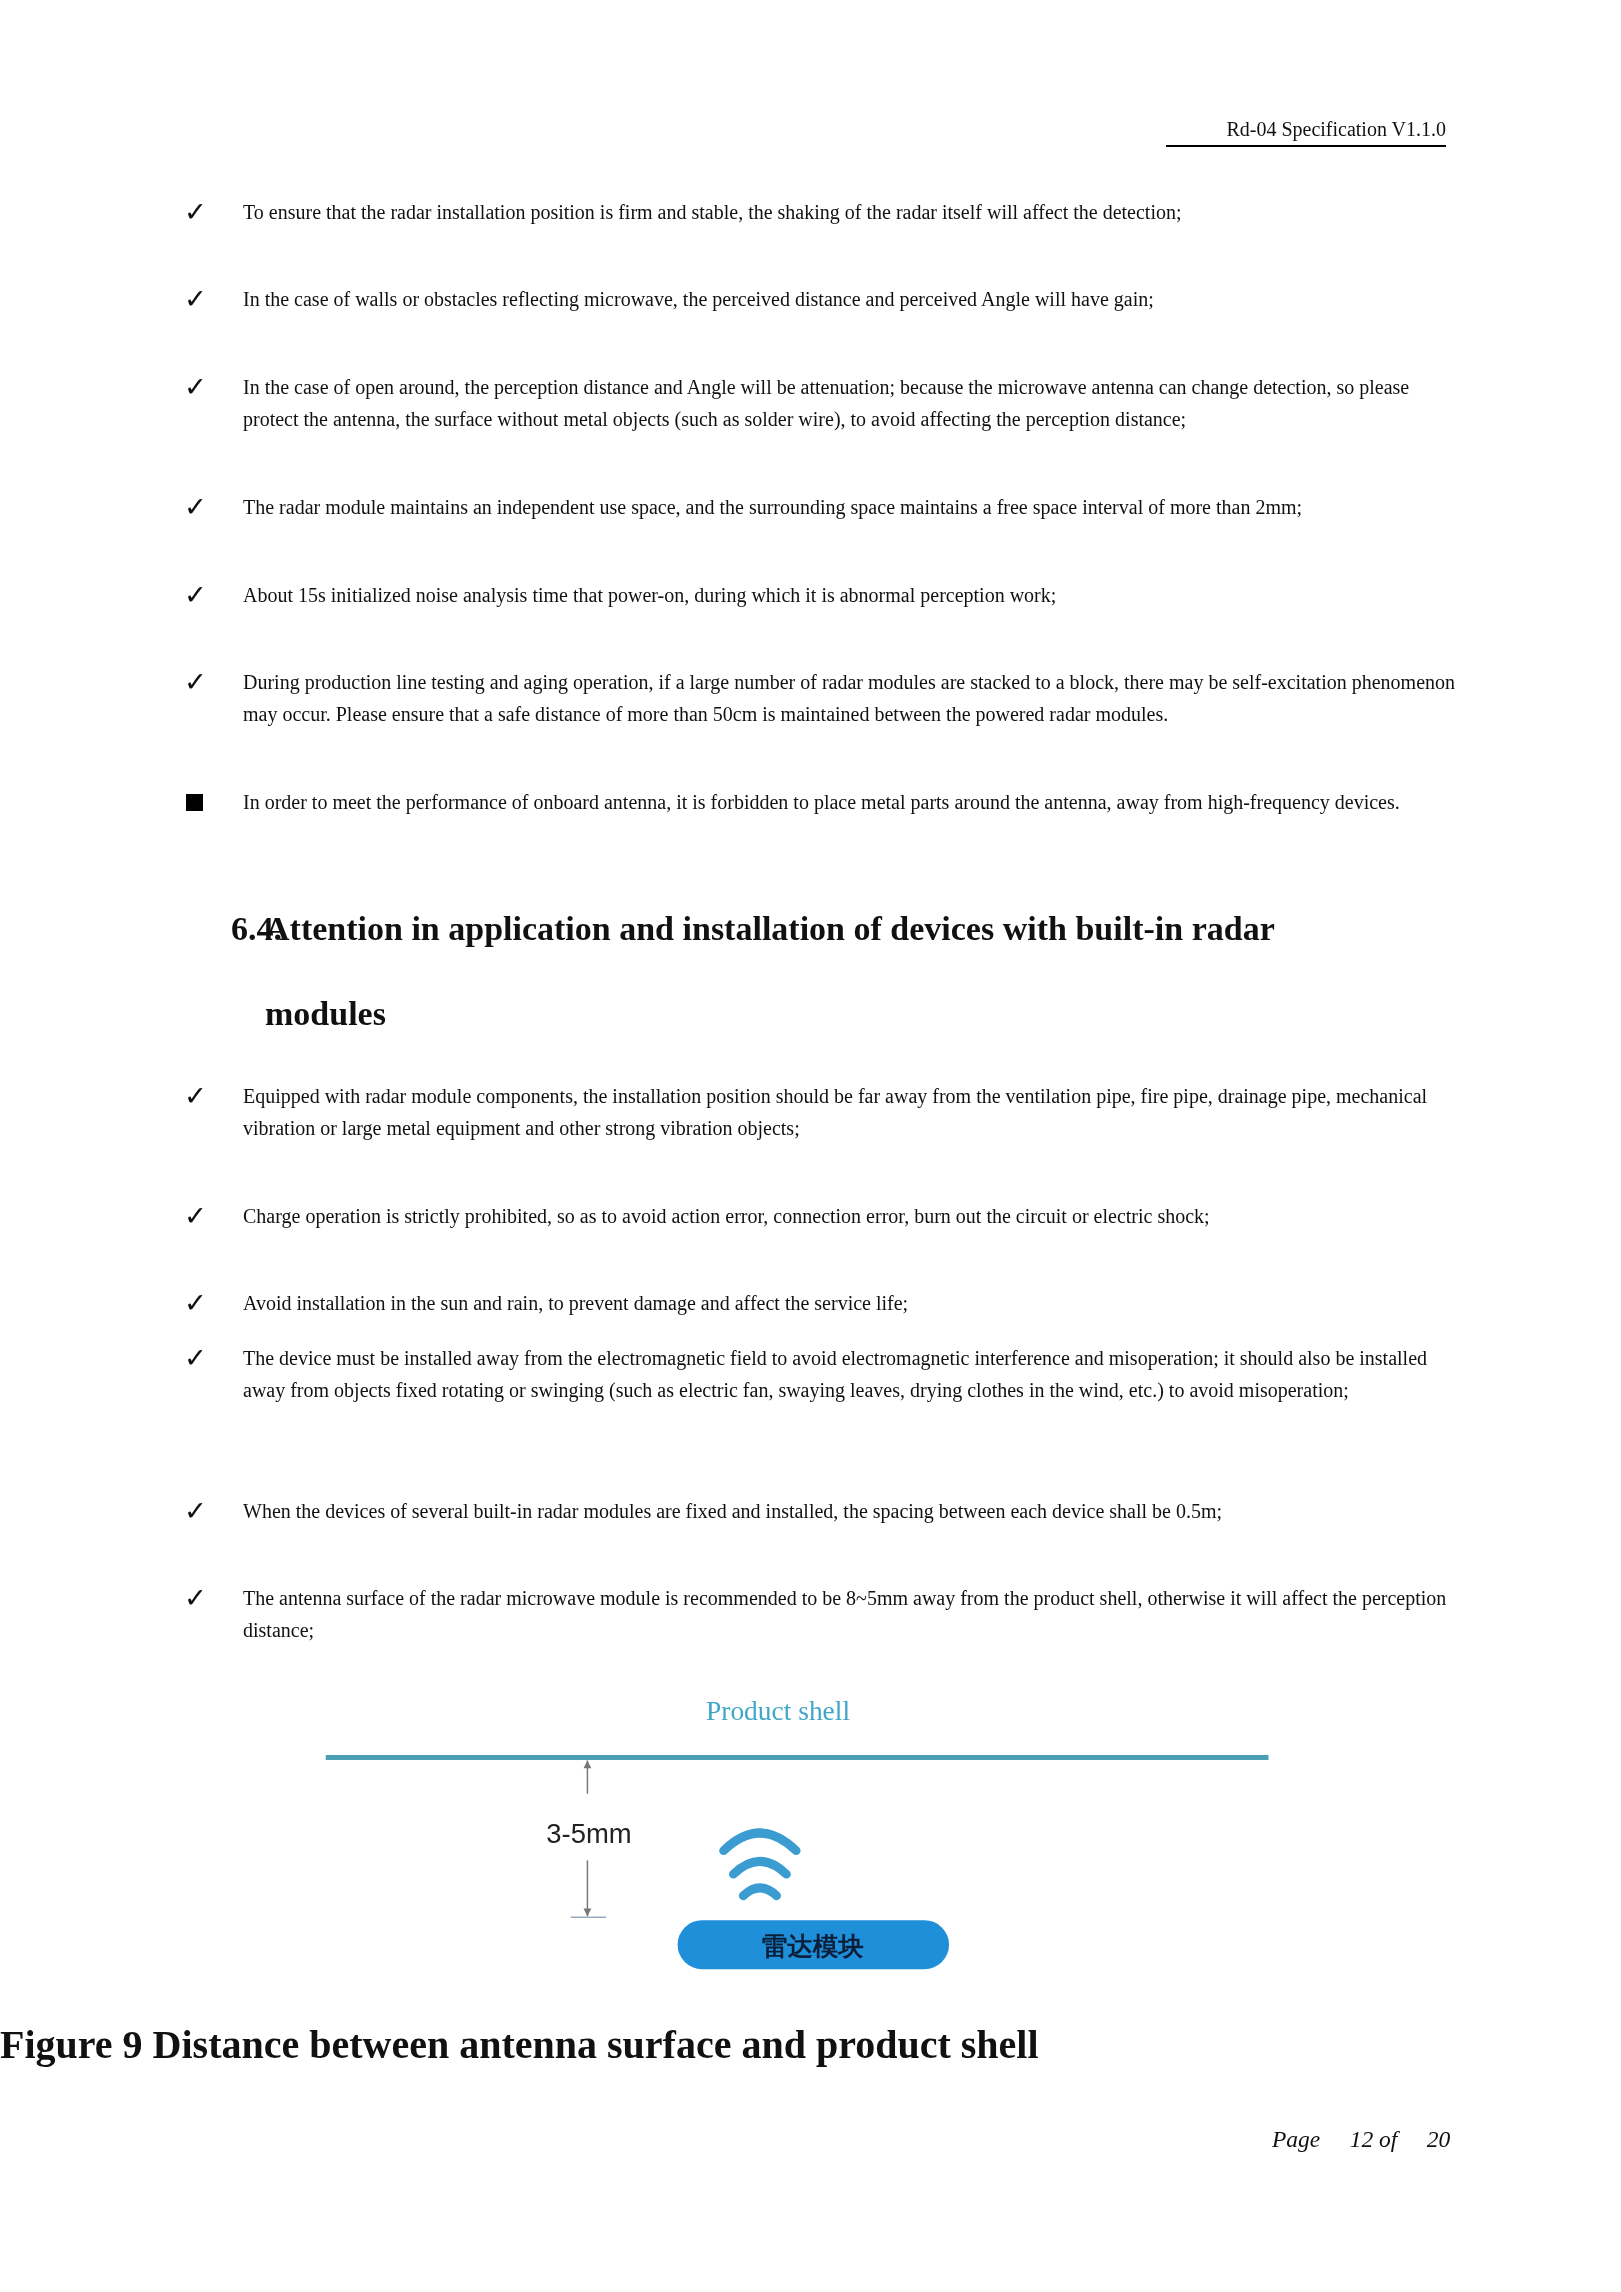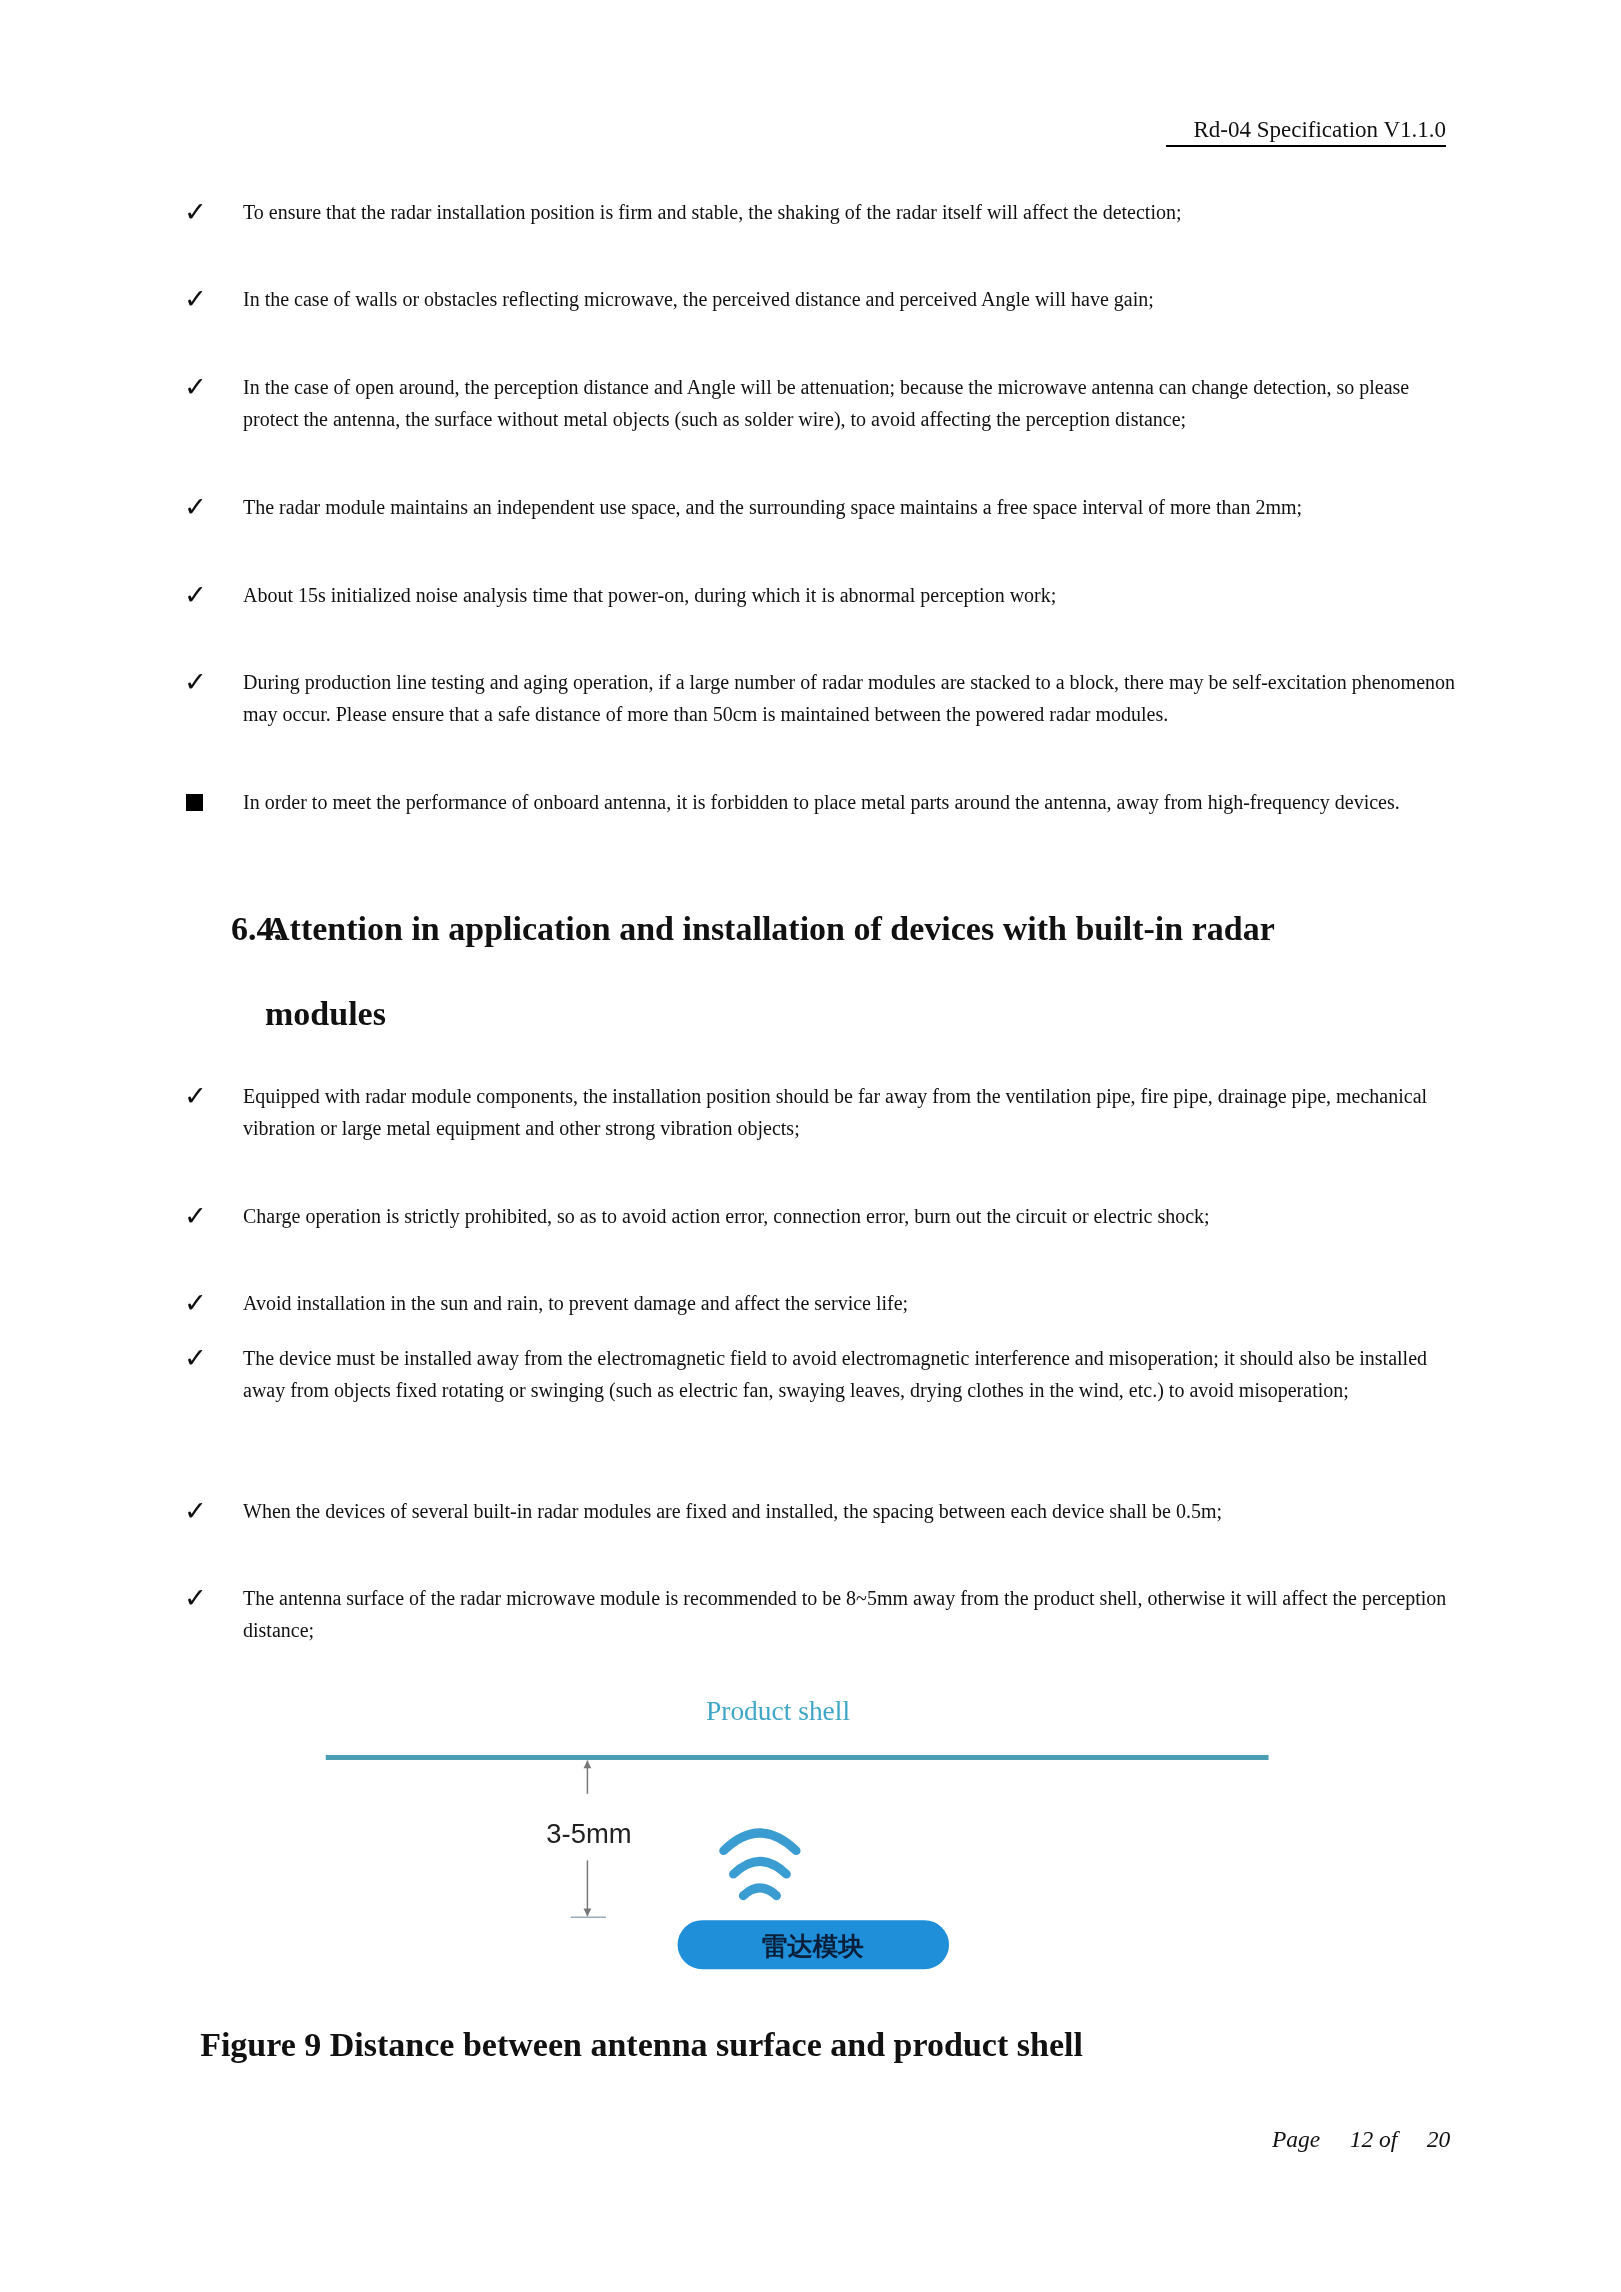--- a/index.html
+++ b/index.html
@@ -1,31 +1,31 @@
 <!DOCTYPE html>
 <html><head>
 <meta charset="utf-8">
 <style>
   html, body { margin:0; padding:0; background:#ffffff; }
   body { width:1621px; height:2293px; position:relative; overflow:hidden;
          font-family:"Liberation Serif", "DejaVu Serif", serif; color:#111; }
   .header { position:absolute; left:1166px; top:116px; width:280px; text-align:right;
-            font-size:23px; line-height:27.4px; border-bottom:2.9px solid #000; padding-bottom:2px; white-space:nowrap; }
+            font-size:20px; line-height:27.4px; border-bottom:2.9px solid #000; padding-bottom:2px; white-space:nowrap; }
   .list { position:absolute; left:180px; width:1274px; margin:0; padding:0; list-style:none; }
   .item { position:absolute; left:0; width:1274px; }
   .marker { position:absolute; left:3.9px; top:0; width:29px; font-size:29px; line-height:32px; font-family:"DejaVu Sans", sans-serif; }
   .marker.check { font-size:27.4px; }
   .marker.square { top:7.8px; left:5.9px; width:17.6px; height:17.6px; background:#000; }
   .text { position:absolute; left:63px; width:1215px; font-size:20px; line-height:32px; }
   .heading { position:absolute; left:183px; top:909px; width:1274px; font-weight:bold; font-size:34px; line-height:39px; }
   .heading .num { position:absolute; left:0; top:0;margin-left:48px; }
   .heading .t1 { position:absolute; left:82px; top:0; white-space:nowrap;text-align:right; }
   .heading .t2 { position:absolute; left:82px; top:85px; white-space:nowrap;font-family:Liberation Serif, serif; }
   .figure { position:absolute; left:314px; top:1686px; width:980px; height:294px; }
-  .caption { position:absolute; left:0; width:1283px; top:2027px; text-align:center; font-weight:bold; font-size:34px; line-height:35px; }
+  .caption { position:absolute; left:0; width:1283px; top:2027px; text-align:left; font-weight:bold; font-size:40px; line-height:35px; }
   .footer { position:absolute; left:1272px; top:2125px; font-size:23.5px; line-height:29px; white-space:nowrap;font-style:italic; }
   .footer span { display:inline-block; }
 </style>
 </head>
 <body>
 
 <div class="header">Rd-04 Specification  V1.1.0</div>
 
 <div class="list" style="top:0;">
   <div class="item" style="top:196px;">

